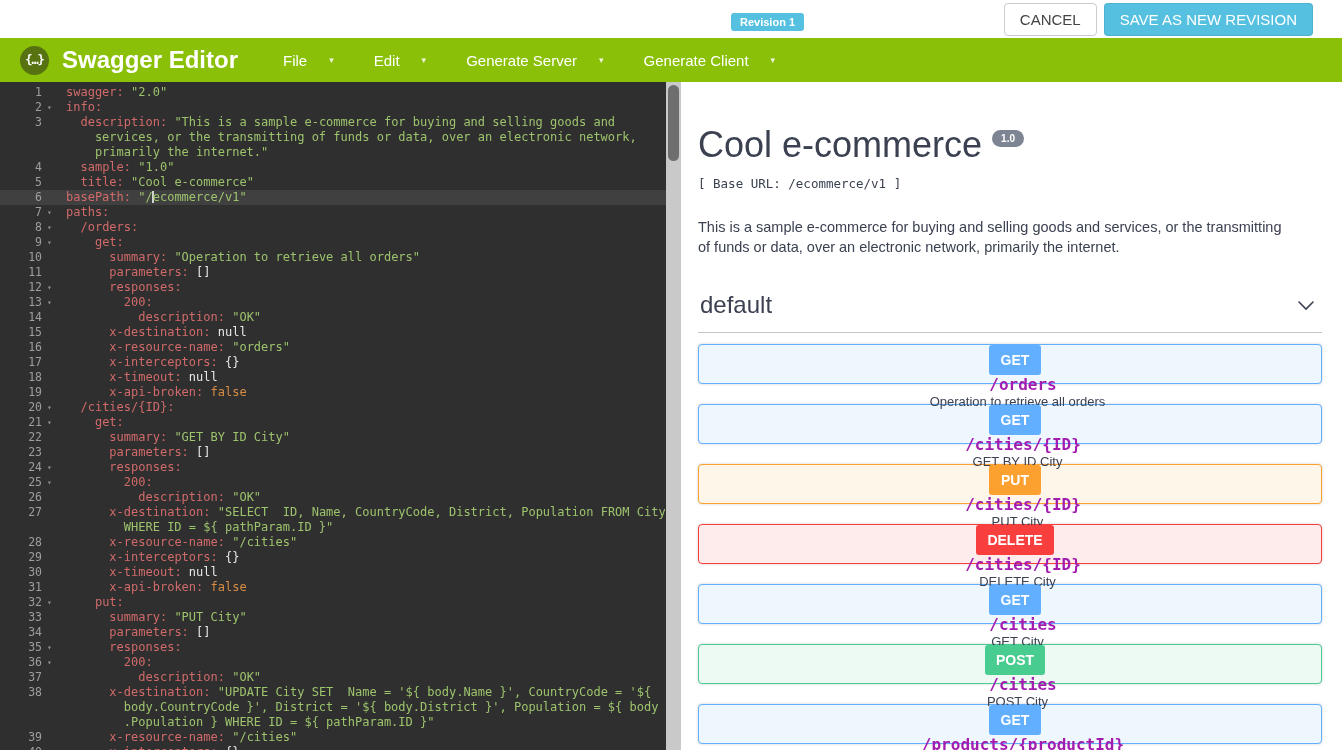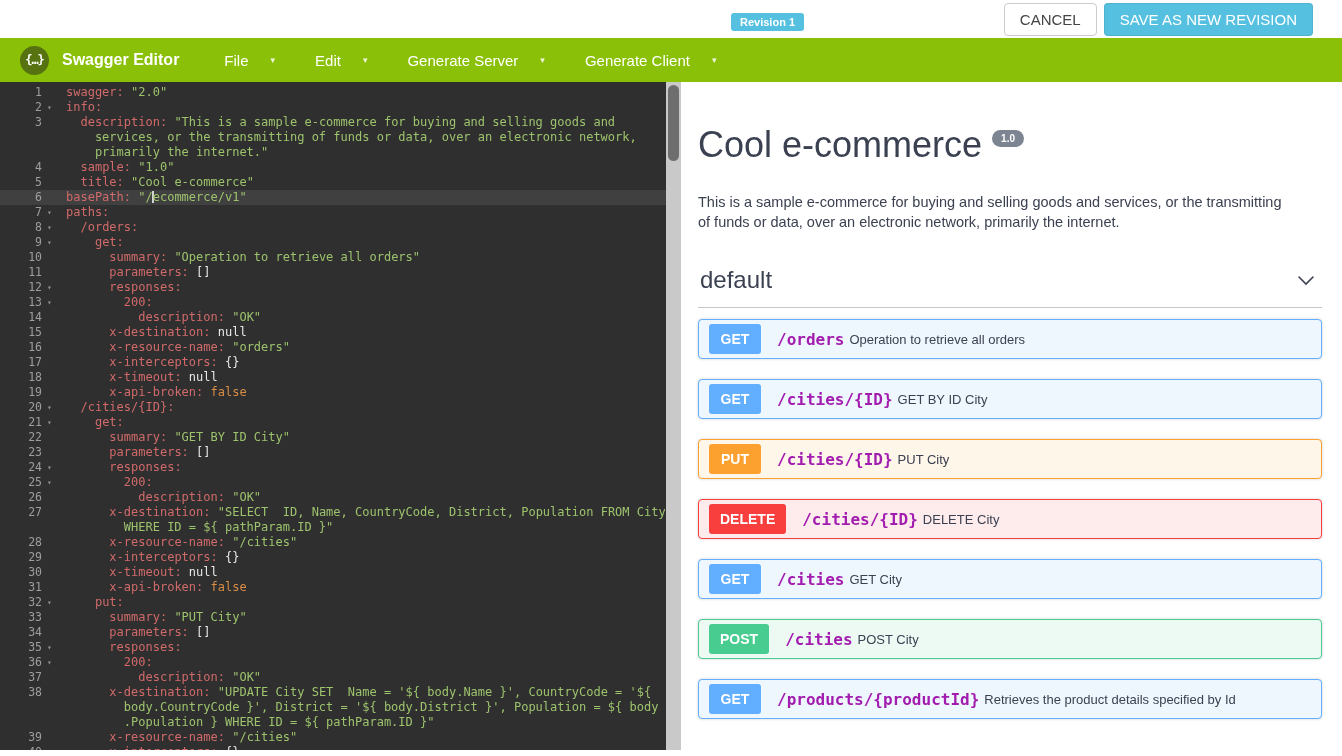--- a/index.html
+++ b/index.html
@@ -15,21 +15,21 @@
          font-family:"Liberation Sans", sans-serif; }
   .btn-cancel { background:#fff; border:1px solid #ccc; color:#444; }
   .btn-save { background:var(--accent-blue,#55c0e0); border:1px solid rgba(0,0,0,0.08); color:#fff; }
 
   
   .header { height:44px; background:var(--accent-green,#8ac007); display:flex;
             align-items:center; padding-left:20px; }
   .logo { width:29px; height:29px; border-radius:50%; background:#567211; display:flex;
           align-items:center; justify-content:center; flex:none; }
   .logo-glyph { color:#fff; font:bold 12px "DejaVu Sans Mono", monospace; letter-spacing:-1px; }
-  .brand { color:#fff; font-size:16px; font-weight:bold; margin-left:13px; }
+  .brand { color:#fff; font-size:24px; font-weight:bold; margin-left:13px; }
   .menus { margin-left:45px; display:flex; gap:40px; }
   .menu-item { color:#fff; font-size:15px; display:flex; align-items:center; gap:22px; cursor:pointer; }
   .caret { font-size:9px; color:rgba(255,255,255,0.85); }
 
   
   .main { display:flex; height:668px; }
 
   
   .editor { width:666px; background:var(--ed-bg,#2f2f2f); overflow:hidden; padding-top:3px;
             font:12px/15px "DejaVu Sans Mono", monospace; }
@@ -55,21 +55,21 @@
   .api-title { font-size:36px; font-weight:400; color:#3b4151; }
   .ver { background:#7d8492; color:#fff; font-size:10px; font-weight:bold; border-radius:57px;
          padding:3px 9px; margin-left:10px; position:relative; top:-15px; }
   .base-url { font:12.5px "DejaVu Sans Mono", monospace; margin-top:10px; color:#3b4151; }
   .desc { font-size:14.5px; line-height:1.38; margin-top:26px; max-width:590px; color:#3b4151; }
   .section-head { margin-top:28px; display:flex; justify-content:space-between; align-items:center;
                   font-size:24px; padding:6px 6px 13px 2px; cursor:pointer;
                   border-bottom:1px solid rgba(59,65,81,.3); }
   .ops { margin-top:11px; }
   .op { display:flex; align-items:center; height:40px; border:1px solid; border-radius:4px;
-        margin-bottom:20px; box-shadow:0 0 3px rgba(0,0,0,.19); padding-left:10px; cursor:pointer; }
+        margin-bottom:20px; box-shadow:0 0 3px rgba(0,0,0,.19); padding-left:10px; cursor:pointer;flex-direction:column; }
   .op-badge { min-width:52px; text-align:center; padding:7px 11px; border-radius:3px; color:#fff;
               font-size:14px; font-weight:bold; }
   .op-path { margin-left:16px; font:bold 16px "DejaVu Sans Mono", monospace; color:#a21caf; }
   .op-sum { margin-left:5px; font-size:13px; color:#3b4151;text-align:right; }
 </style>
 </head>
 <body>
 
 <div class="app">
 
@@ -156,20 +156,21 @@
         </div>
     </div>
 
     <div class="editor-scrollbar">
       <div class="thumb"></div>
     </div>
 
     <div class="preview">
       <div class="info">
         <h1 class="api-title"><span>Cool e-commerce</span><span class="ver">1.0</span></h1>
+        <div class="base-url">[ Base URL: /ecommerce/v1 ]</div>
         <p class="desc">This is a sample e-commerce for buying and selling goods and services, or the transmitting of funds or data, over an electronic network, primarily the internet.</p>
       </div>
 
       <div class="section-head">
         <span>default</span>
         <svg class="chev" width="20" height="20" viewBox="0 0 20 20">
           <path d="M3 7 L10 14 L17 7" fill="none" stroke="#3b4151" stroke-width="1.6" stroke-linecap="round"></path>
         </svg>
       </div>
 

